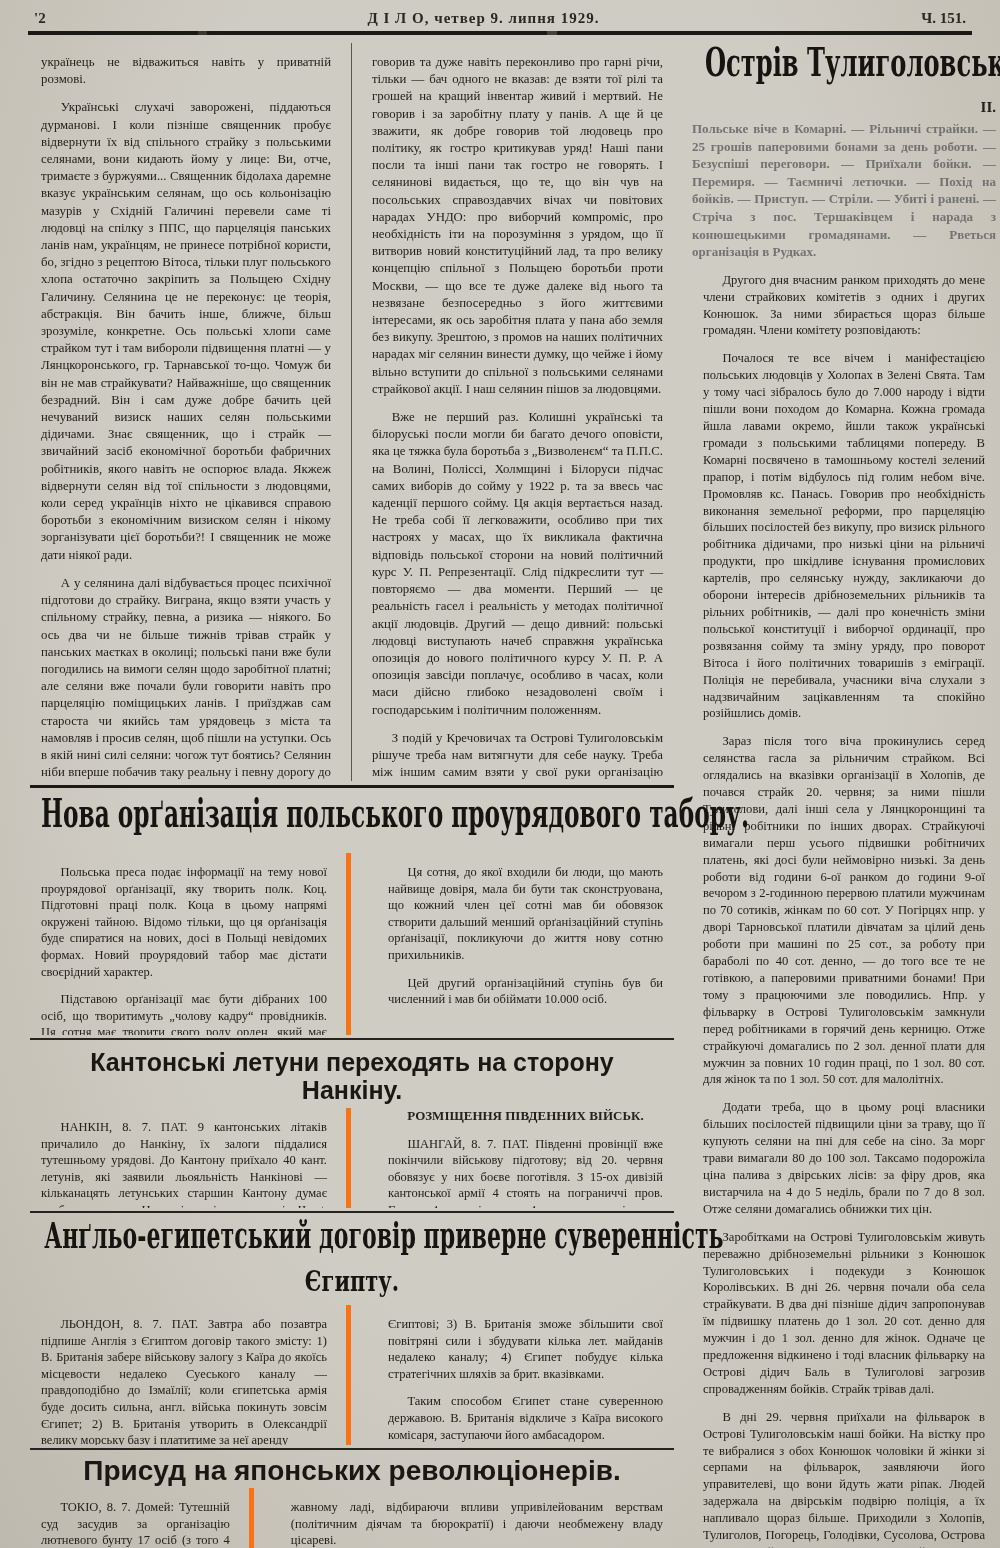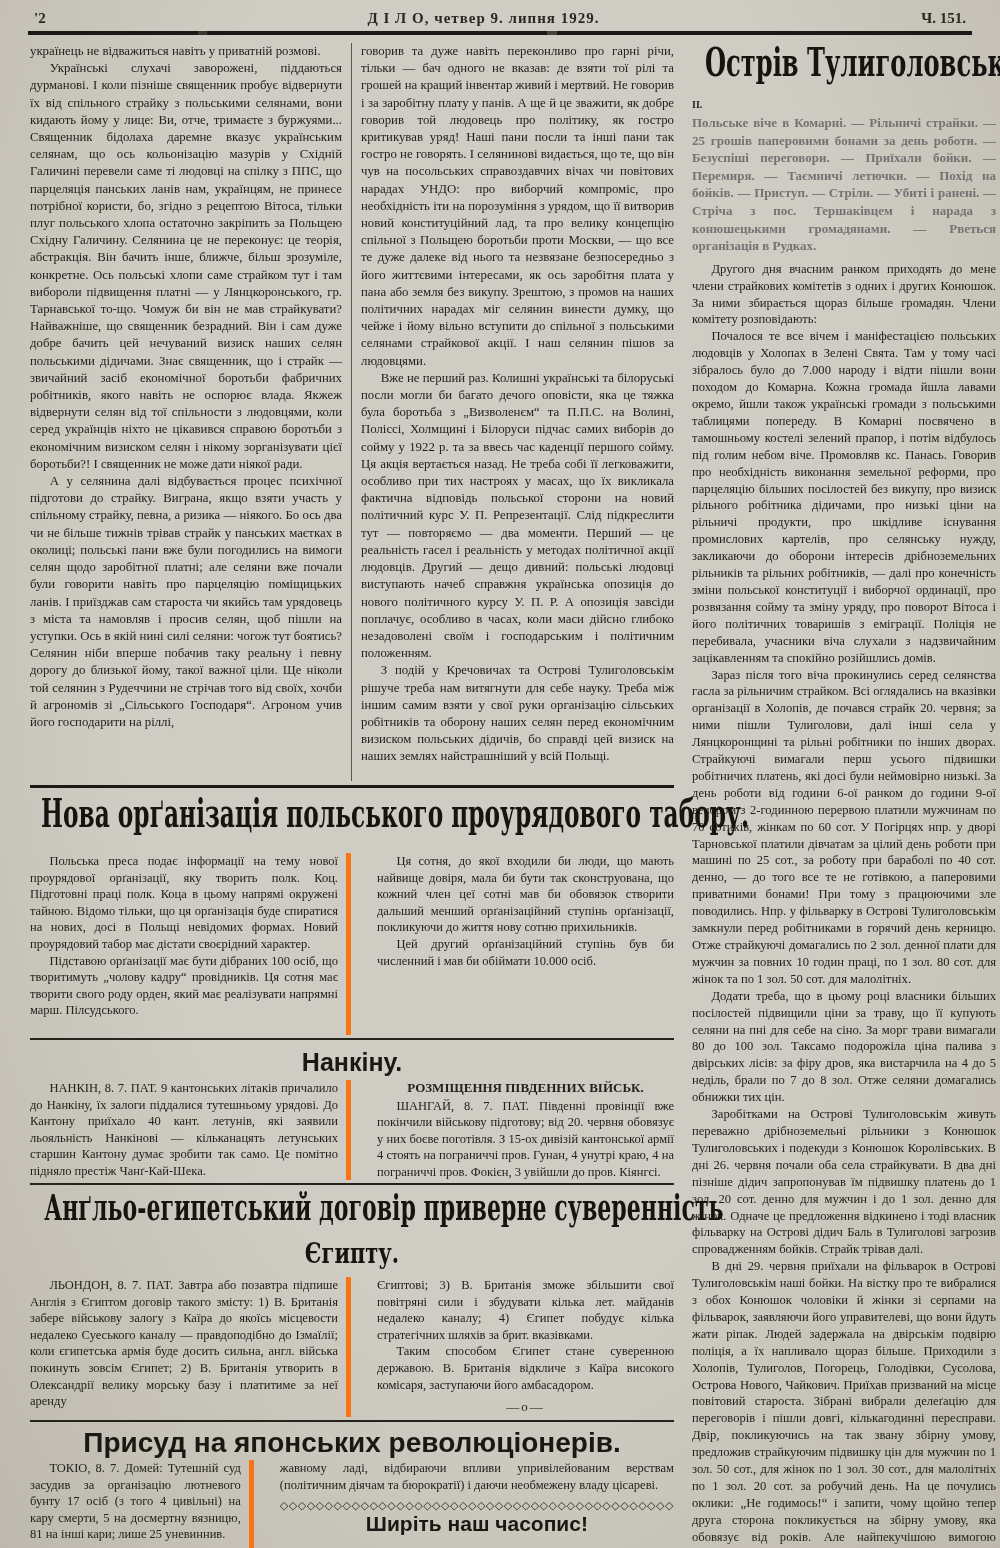--- a/index.html
+++ b/index.html
@@ -20,21 +20,21 @@
   .header-rule{
     margin:2px 28px 0 28px;height:4px;
     background:linear-gradient(to right,#1b1915 0 18%, #3a372f 18% 19%, #1b1915 19% 55%, #45423a 55% 56%, #1b1915 56% 100%);
   }
   
   .content{display:flex;padding:8px 26px 0 30px;}
   .left23{width:644px;}
   .main-vdiv{width:1px;background:#55524a;margin:0 9px;}
   .rightcol{width:304px;}
 
-  p{margin:0;text-indent:1.55em;text-align:justify;}
+  p{margin:11px;text-indent:1.55em;text-align:justify;}
   p.noindent{text-indent:0;}
 
   .top-article{display:flex;height:738px;overflow:hidden;font-size:12.8px;line-height:17.2px;}
   .top-c1{width:312px;}
   .top-vdiv{width:1px;background:#5a574f;margin:0 9px;}
   .top-c2{flex:1;}
 
   .hr-heavy{border:none;height:3px;background:#1c1a15;margin:4px 0 3px 0;}
   .hr-mid{border:none;height:2px;background:#25231d;margin:3px 0 2px 0;}
 
@@ -67,21 +67,21 @@
   .end-divider{text-align:center;font-size:13px;letter-spacing:2px;margin-top:6px;color:#2a2822;}
 
   
   .promo{margin-top:6px;}
   .diamonds{font-size:11px;letter-spacing:0.5px;white-space:nowrap;overflow:hidden;color:#23211b;text-align:center;line-height:12px;}
   .promo-title{font-family:"Liberation Sans", sans-serif;font-weight:bold;font-size:21px;text-align:center;line-height:26px;color:#1a1813;}
 
   
   .r-title{height:50px;padding-top:4px;text-align:center;}
   .r-title .t{font-size:26px;transform:scale(0.93,1.5);}
-  .r-part{text-align:left;font-weight:bold;font-size:10px;margin:2px 0 4px 0;}
+  .r-part{text-align:right;font-weight:bold;font-size:15px;margin:2px 0 4px 0;}
   .r-lead{font-weight:bold;font-size:13px;line-height:17.6px;text-align:justify;margin-bottom:6px;color:#737373;}
   .r-body{font-size:12.6px;line-height:16.9px;}
 </style>
 </head>
 <body>
 
 <div class="sheet">
 
   <div class="page-header">
     <span>'2</span>
@@ -123,20 +123,21 @@
               <p>Ця сотня, до якої входили би люди, що мають найвище довіря, мала би бути так сконструована, що кожний член цеї сотні мав би обовязок створити дальший менший орґанізаційний ступінь орґанізації, покликуючи до життя нову сотню прихильників.</p>
               <p>Цей другий орґанізаційний ступінь був би численний і мав би обіймати 10.000 осіб.</p>
             </div>
         </div>
       </div>
 
       <div class="hr-mid"></div>
 
       <div>
         <div class="sans-head canton-head">
+          <div>Кантонські летуни переходять на сторону</div>
           <div>Нанкіну.</div>
         </div>
         <div class="sec-cols canton-cols">
           <div class="sec-c1">
               <p>НАНКІН, 8. 7. ПАТ. 9 кантонських літаків причалило до Нанкіну, їх залоги піддалися тутешньому урядові. До Кантону приїхало 40 кант. летунів, які заявили льояльність Нанкінові — кільканацять летунських старшин Кантону думає зробити так само. Це помітно підняло престіж Чанґ-Кай-Шека.</p>
             </div>
           <div class="sec-c2">
             <div class="subhead">РОЗМІЩЕННЯ ПІВДЕННИХ ВІЙСЬК.</div>
             <div>
                 <p>ШАНГАЙ, 8. 7. ПАТ. Південні провінції вже покінчили військову підготову; від 20. червня обовязує у них боєве поготівля. З 15-ох дивізій кантонської армії 4 стоять на пограниччі пров. Гунан, 4 унутрі краю, 4 на пограниччі пров. Фокієн, 3 увійшли до пров. Кіянгсі.</p>

